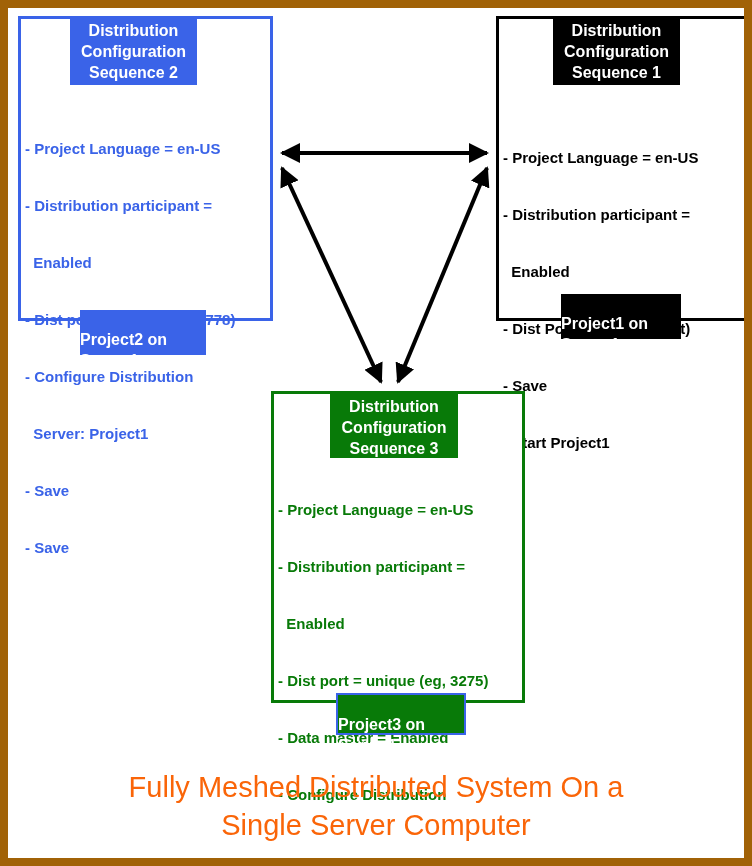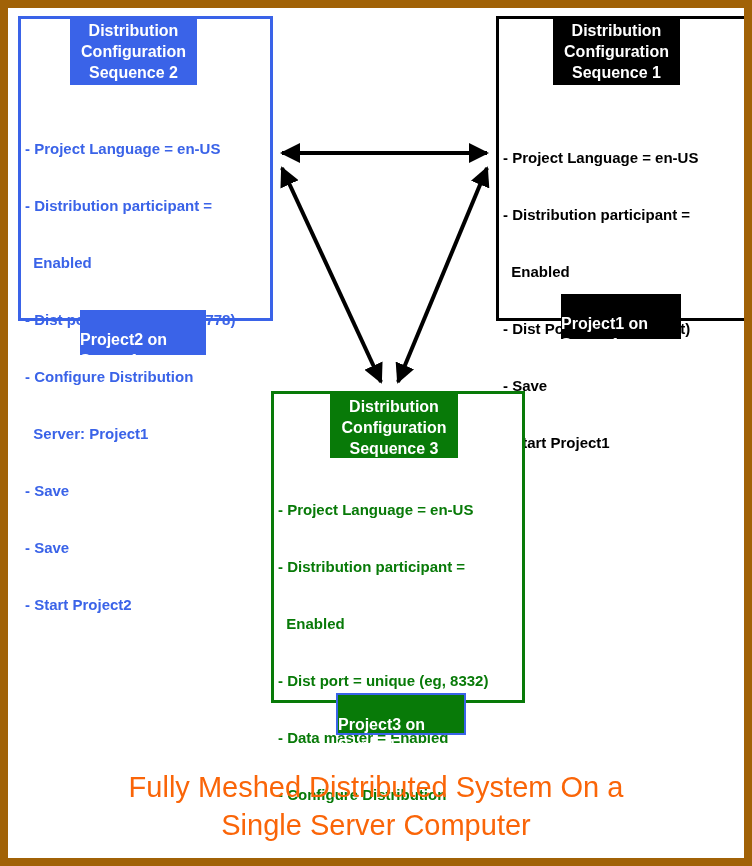--- a/index.html
+++ b/index.html
@@ -100,21 +100,20 @@
 Sequence 2</div>
     <div class="step-list">
       <div>- Project Language = en-US</div>
       <div>- Distribution participant =</div>
       <div>  Enabled</div>
       <div>- Dist port = unique (eg, 4778)</div>
       <div>- Configure Distribution</div>
       <div>  Server: Project1</div>
       <div>- Save</div>
       <div>- Save</div>
-      <div>- Start Project2</div>
     </div>
   </div>
 
   <div class="cfg-box box-seq1">
     <div class="box-header">Distribution
 Configuration
 Sequence 1</div>
     <div class="step-list">
       <div>- Project Language = en-US</div>
       <div>- Distribution participant =</div>
@@ -126,21 +125,21 @@
   </div>
 
   <div class="cfg-box box-seq3">
     <div class="box-header">Distribution
 Configuration
 Sequence 3</div>
     <div class="step-list">
       <div>- Project Language = en-US</div>
       <div>- Distribution participant =</div>
       <div>  Enabled</div>
-      <div>- Dist port = unique (eg, 8332)</div>
+      <div>- Dist port = unique (eg, 3275)</div>
       <div>- Data master = Enabled</div>
       <div>- Configure Distribution</div>
       
       
       
       
     </div>
   </div>
 
   <div class="proj-label label-seq2">Project2 on

